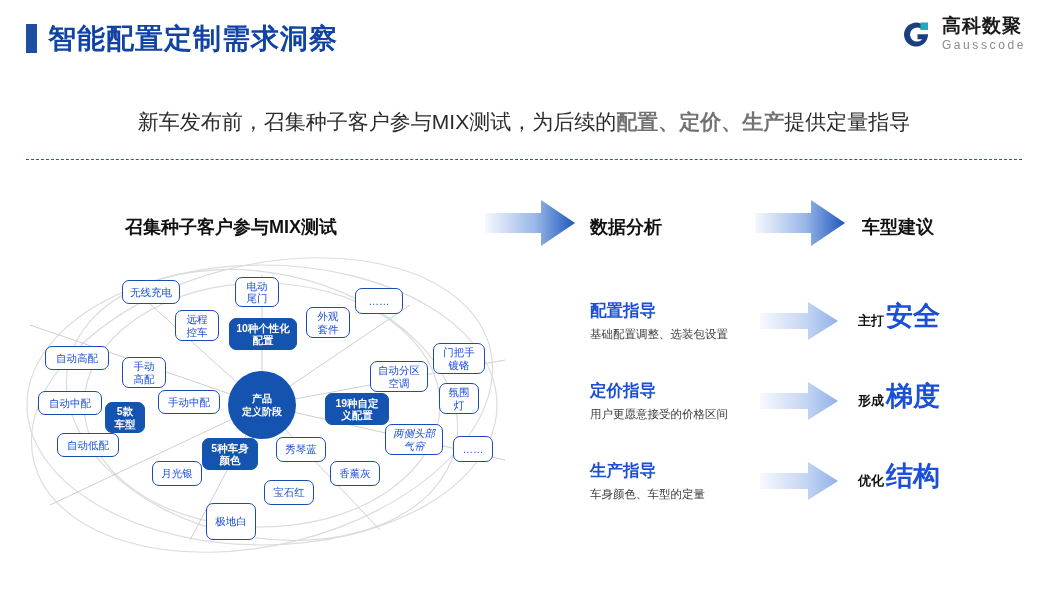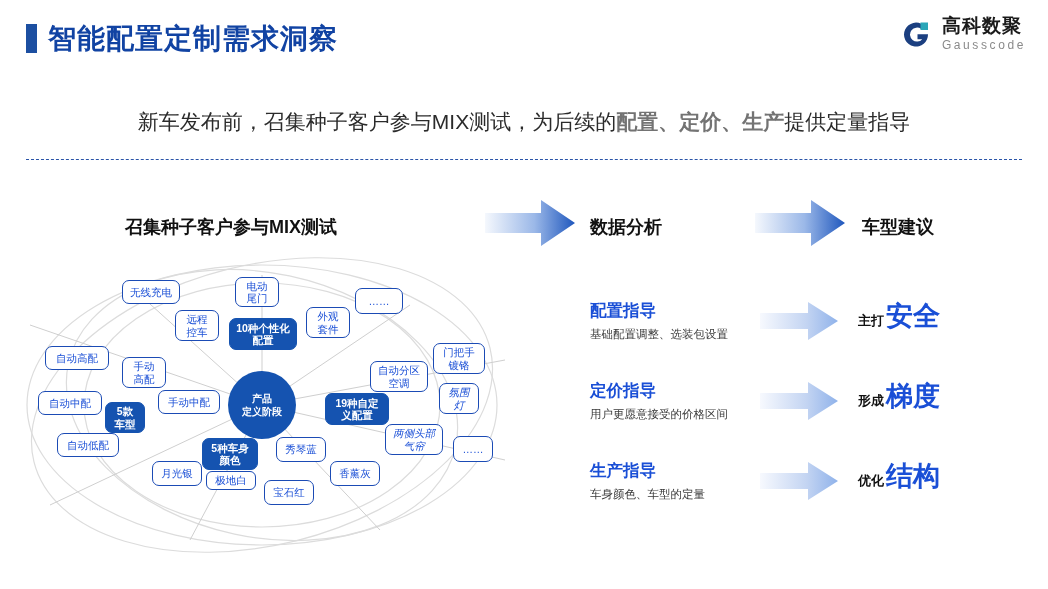--- a/index.html
+++ b/index.html
@@ -277,39 +277,39 @@
 套件</div>
         <div class="node filled" style="left: 219px; top: 63px; width: 68px; height: 32px;">10种个性化
 配置</div>
         <div class="node" style="left: 35px; top: 91px; width: 64px; height: 24px;">自动高配</div>
         <div class="node" style="left: 112px; top: 102px; width: 44px; height: 31px;">手动
 高配</div>
         <div class="node" style="left: 423px; top: 88px; width: 52px; height: 31px;">门把手
 镀铬</div>
         <div class="node" style="left: 360px; top: 106px; width: 58px; height: 31px;">自动分区
 空调</div>
-        <div class="node" style="left: 429px; top: 128px; width: 40px; height: 31px; font-style: italic;">氛围
+        <div class="node" style="left: 429px; top: 128px; width: 40px; height: 31px;">氛围
 灯</div>
         <div class="node" style="left: 28px; top: 136px; width: 64px; height: 24px;">自动中配</div>
         <div class="node" style="left: 148px; top: 135px; width: 62px; height: 24px;">手动中配</div>
         <div class="node filled" style="left: 95px; top: 147px; width: 40px; height: 31px;">5款
 车型</div>
         <div class="node filled" style="left: 315px; top: 138px; width: 64px; height: 32px;">19种自定
 义配置</div>
         <div class="node" style="left: 47px; top: 178px; width: 62px; height: 24px;">自动低配</div>
         <div class="node" style="left: 375px; top: 169px; width: 58px; height: 31px; font-style: italic;">两侧头部
 气帘</div>
         <div class="node" style="left: 443px; top: 181px; width: 40px; height: 26px;">……</div>
         <div class="node filled" style="left: 192px; top: 183px; width: 56px; height: 32px;">5种车身
 颜色</div>
         <div class="node" style="left: 266px; top: 182px; width: 50px; height: 25px;">秀琴蓝</div>
         <div class="node" style="left: 320px; top: 206px; width: 50px; height: 25px;">香薰灰</div>
         <div class="node" style="left: 142px; top: 206px; width: 50px; height: 25px;">月光银</div>
         <div class="node" style="left: 254px; top: 225px; width: 50px; height: 25px;">宝石红</div>
-        <div class="node" style="left: 196px; top: 216px; width: 50px; height: 19px; border-radius: 6px;">极地白</div>
+        <div class="node" style="left: 196px; top: 248px; width: 50px; height: 37px;">极地白</div>
       </div>
   </div>
 
   <div id="rows-layer">
       <div class="mid-row" style="top: 300px;">
         <div class="mid-title">配置指导</div>
         <div class="mid-desc">基础配置调整、选装包设置</div>
       </div>
       <div class="arrow" style="left: 760px; top: 302px;"><svg width="78" height="38" viewBox="0 0 78 38">
           <defs>

